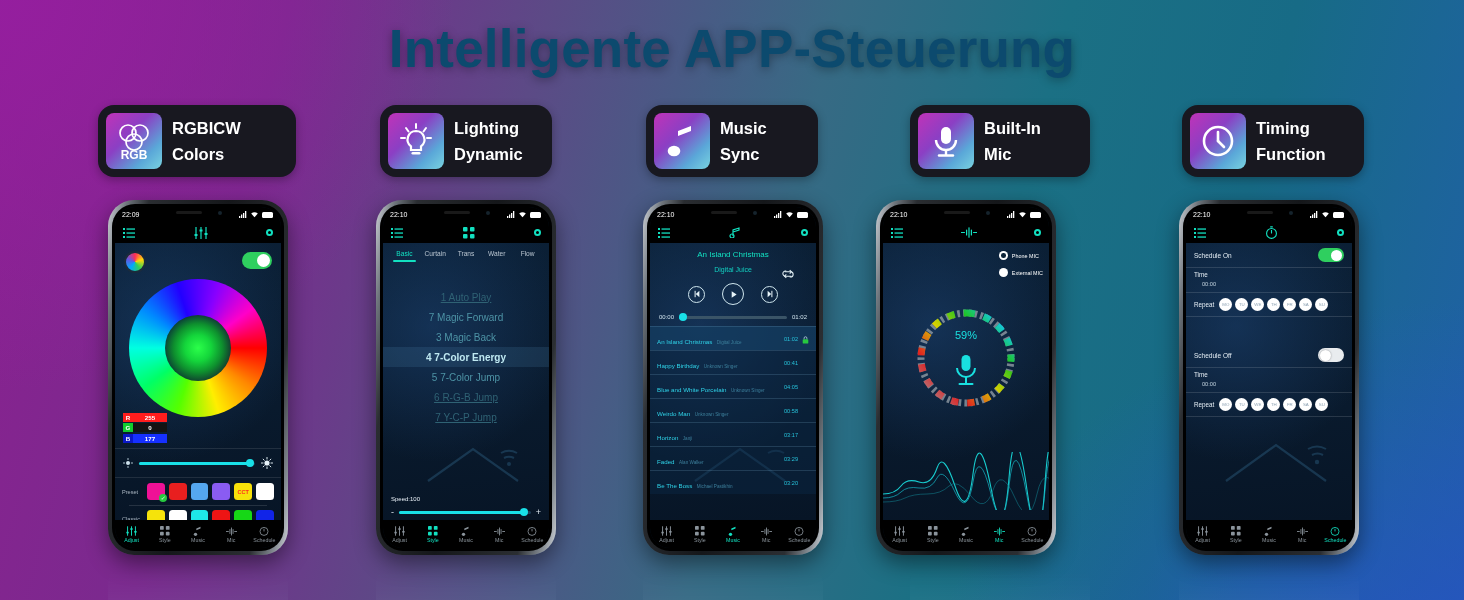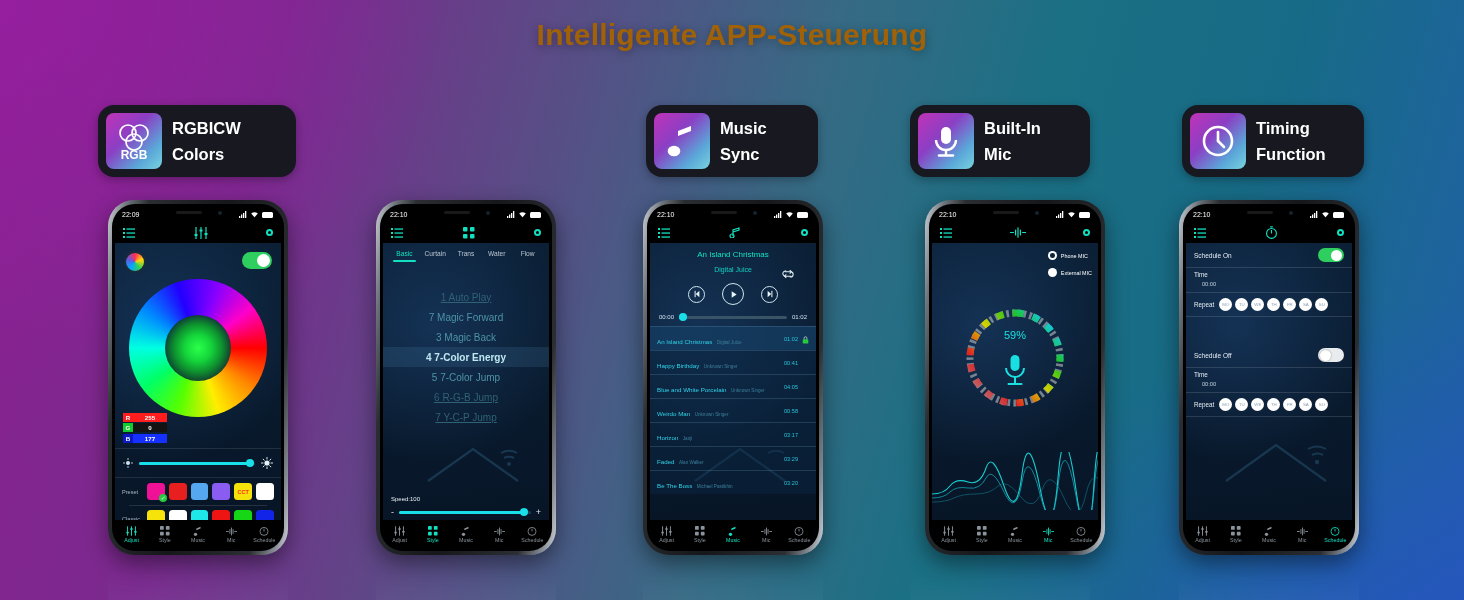--- a/index.html
+++ b/index.html
@@ -10,22 +10,22 @@
       radial-gradient(ellipse 900px 700px at 100% 120%, rgba(40,80,200,.85), rgba(40,80,200,0) 60%),
       radial-gradient(ellipse 700px 600px at 0% 0%, rgba(150,30,160,.9), rgba(150,30,160,0) 65%),
       linear-gradient(105deg, #8a2190 0%, #7a2a8e 18%, #5c4a86 34%, #376a84 52%, #1b7084 66%, #176b86 80%, #2060a8 100%);
     position:relative;
   }
   .stage { position:absolute; inset:0; }
 
   
   .title {
     position:absolute; top:18px; left:0; width:100%;
-    text-align:center; color:#a16207;
-    font-size:30px; font-weight:bold; letter-spacing:.2px;
+    text-align:center; color:#0c4a6e;
+    font-size:53px; font-weight:bold; letter-spacing:.2px;
     text-shadow:0 2px 10px rgba(0,0,0,.35);
   }
 
   
   .badges { position:absolute; top:105px; left:0; width:100%; height:75px; }
   .badge {
     position:absolute; top:0; height:72px;
     background:#181820; border-radius:16px;
     display:flex; align-items:center;
     box-shadow:0 3px 10px rgba(0,0,0,.3);
@@ -238,20 +238,39 @@
           </g>
           <text x="22" y="40" fill="#fff" font-size="12" font-weight="bold" text-anchor="middle" font-family="Liberation Sans, sans-serif">RGB</text>
         </svg>
       </div>
       <div class="badge-txt">
         <span>RGBICW</span>
         <span>Colors</span>
       </div>
     </div>
 
+    <div class="badge" style="left:380px;width:172px;">
+      <div class="badge-ico">
+        <svg width="40" height="40" viewBox="0 0 40 40">
+          <g stroke="#fff" stroke-width="2" stroke-linecap="round">
+            <line x1="20" y1="3" x2="20" y2="7"></line>
+              <line x1="10" y1="7" x2="12.5" y2="10.5"></line>
+            <line x1="30" y1="7" x2="27.5" y2="10.5"></line>
+              <line x1="5" y1="17" x2="9" y2="17"></line>
+            <line x1="35" y1="17" x2="31" y2="17"></line>
+          </g>
+          <path d="M20 10 a8.5 8.5 0 0 0 -5 15.3 V29 h10 v-3.7 A8.5 8.5 0 0 0 20 10 z" fill="none" stroke="#fff" stroke-width="2.2"></path>
+          <rect x="15.5" y="31" width="9" height="2.6" rx="1.3" fill="#fff"></rect>
+        </svg>
+      </div>
+      <div class="badge-txt">
+        <span>Lighting</span>
+        <span>Dynamic</span>
+      </div>
+    </div>
 
     <div class="badge" style="left:646px;width:172px;">
       <div class="badge-ico">
         <svg width="40" height="40" viewBox="0 0 40 40">
           <path d="M16 30 V10 l13 -5 v5 l-13 5" fill="#fff"></path>
           <ellipse cx="12" cy="30" rx="6.3" ry="5.3" fill="#fff"></ellipse>
         </svg>
       </div>
       <div class="badge-txt">
         <span>Music</span>
@@ -801,21 +820,21 @@
                 <line x1="6" y1="6.5" x2="6" y2="3.4" stroke="currentColor" stroke-width="1"></line>
               </svg>
             <span>Schedule</span>
           </div>
         </div>
       </div>
     </div>
   </div>
   <div class="reflection" style="left:643px;"></div>
 
-  <div class="phone" style="left:925px;">
+  <div class="phone" style="left:876px;">
     <div class="bezel">
       <div class="screen">
         <div class="notch">
             <i></i>
             <b></b>
           </div>
         <div class="statusbar">
           <span>22:10</span>
           <span class="sb-icons">
             <svg width="8" height="7" viewBox="0 0 8 7">

